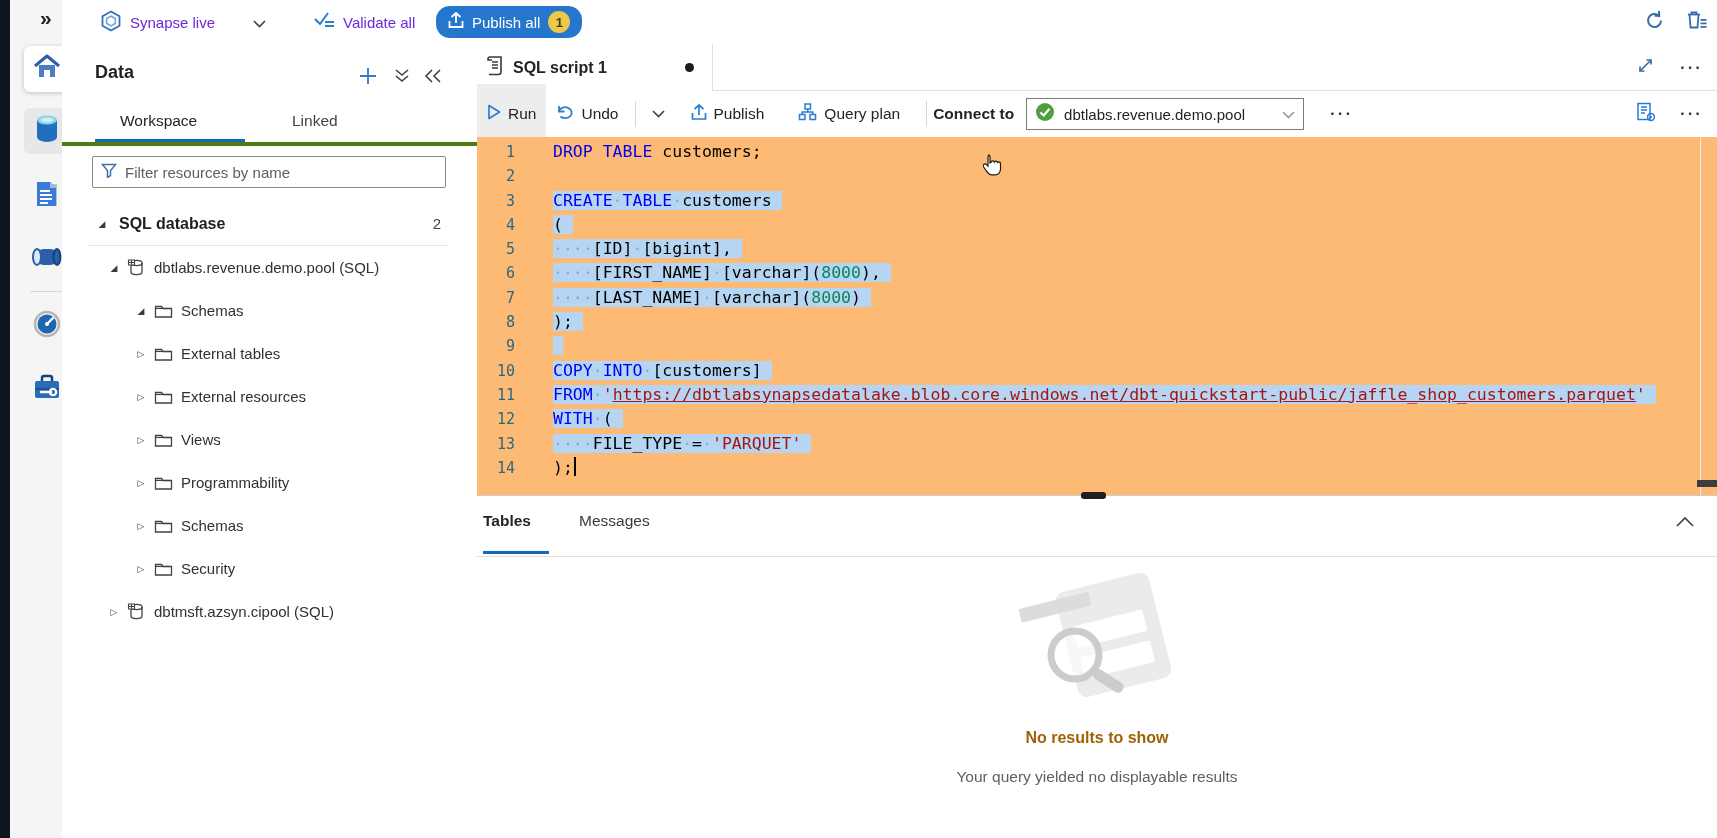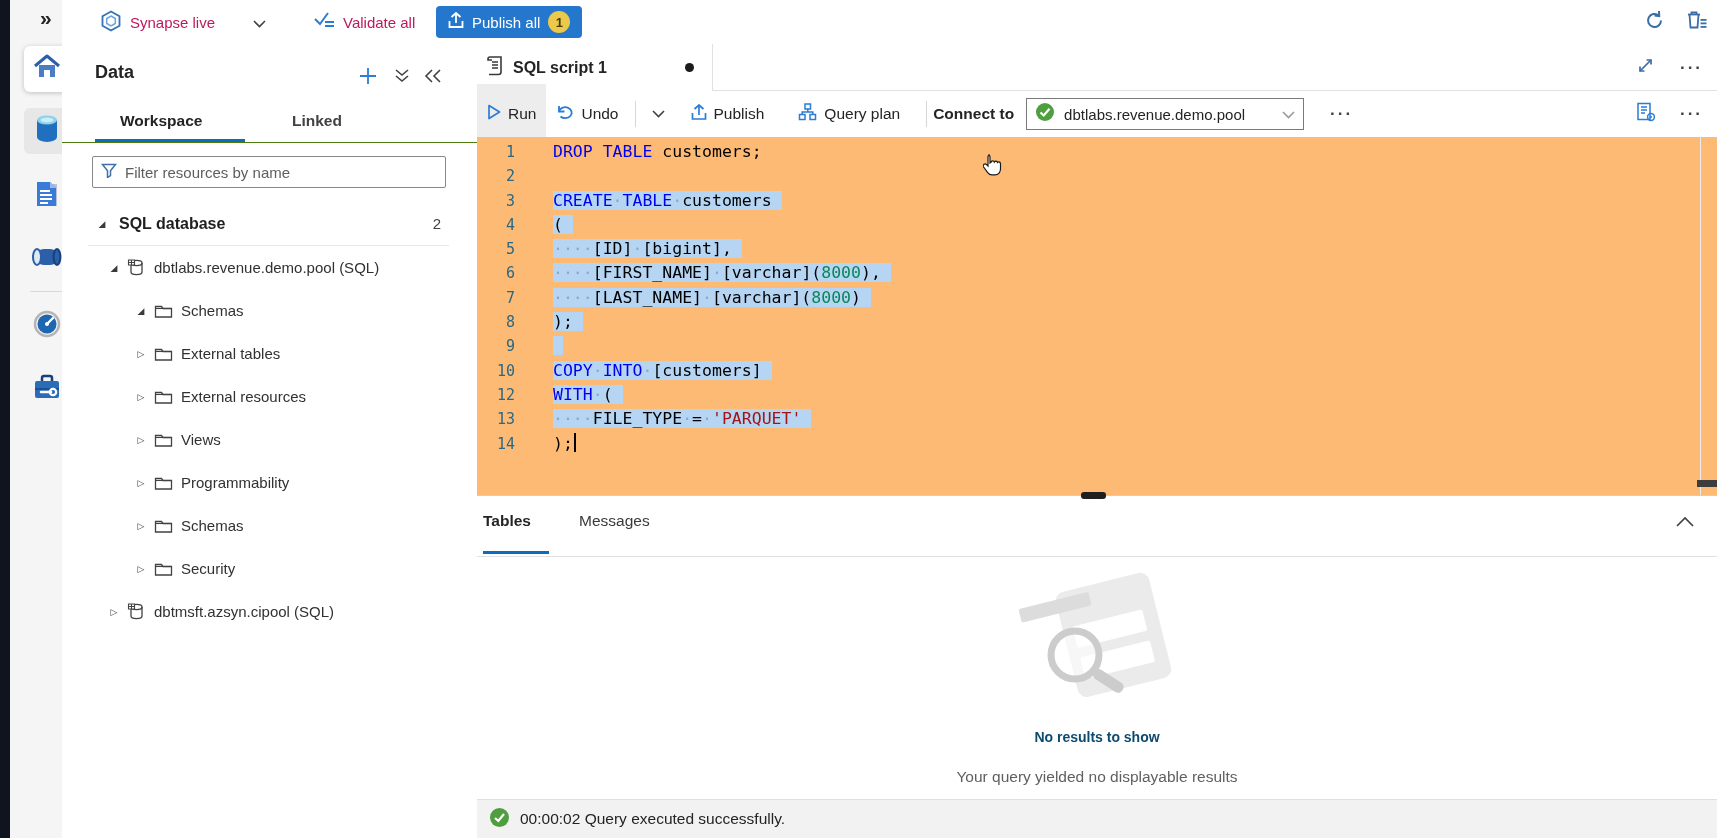--- a/index.html
+++ b/index.html
@@ -11,31 +11,31 @@
   .edge-strip{left:0;top:0;width:10px;height:838px;background:#10141f;}
   .iconrail{left:10px;top:0;width:52px;height:838px;background:#f5f5f5;}
   .rail-collapse{left:30px;top:6px;width:28px;height:26px;font-size:21px;font-weight:bold;color:#242424;cursor:pointer;}
   .rail-tile{position:absolute;left:14px;width:46px;height:46px;border-radius:6px;display:flex;align-items:center;justify-content:center;}
   .tile-card{background:#fff;box-shadow:0 1px 5px rgba(0,0,0,.22);}
   .tile-active{background:#e7e7e7;}
   .rail-divider{left:20px;top:291px;width:32px;height:1px;background:#d8d8d8;}
 
   
   .topbar{left:62px;top:0;width:1655px;height:44px;background:#fff;border-bottom:1px solid #e7e7e7;}
-  .tb-item{position:absolute;top:0;height:44px;display:flex;align-items:center;gap:8px;font-size:15px;color:#be185d;}
-  .publish-btn{position:absolute;left:374px;top:6px;height:32px;padding:0 12px;background:#2577cd;border-radius:4px;
+  .tb-item{position:absolute;top:0;height:44px;display:flex;align-items:center;gap:8px;font-size:15px;color:#6d28d9;}
+  .publish-btn{position:absolute;left:374px;top:6px;height:32px;padding:0 12px;background:#2577cd;border-radius:14px;
                display:flex;align-items:center;gap:8px;color:#fff;font-size:15px;cursor:pointer;}
   .pub-badge{width:22px;height:22px;border-radius:50%;background:#ecc94b;color:#4a3b00;font-size:13px;font-weight:bold;
              display:flex;align-items:center;justify-content:center;}
 
   
   .data-panel{left:62px;top:44px;width:415px;height:794px;background:#fff;}
   .dp-title{position:absolute;left:33px;top:18px;font-size:18px;font-weight:bold;color:#242424;}
   .dp-hicon{position:absolute;top:22px;cursor:pointer;}
-  .dp-tabs{position:absolute;left:0;top:64px;width:100%;height:34px;border-bottom:1px solid #4d7c0f;font-weight:bold;}
+  .dp-tabs{position:absolute;left:0;top:64px;width:100%;height:34px;border-bottom:4px solid #4d7c0f;}
   .dp-tab{position:absolute;top:4px;font-size:15.5px;color:#424242;cursor:pointer;}
   .dp-tab.active{color:#242424;}
   .dp-underline{position:absolute;left:33px;top:31px;width:150px;height:3px;background:#0f6cbd;}
   .filterbox{position:absolute;left:30px;top:112px;width:354px;height:32px;border:1px solid #8a8886;border-radius:2px;
              background:#fff;display:flex;align-items:center;gap:8px;padding:0 8px;box-sizing:border-box;}
   .filter-ph{font-size:15px;color:#605e5c;}
 
   .tree{position:absolute;left:0;top:158px;width:100%;}
   .trow{position:relative;height:43px;display:flex;align-items:center;font-size:15px;color:#323130;cursor:pointer;}
   .trow .arrow{width:14px;font-size:9px;color:#3b3a39;flex:none;text-align:center;}
@@ -85,21 +85,21 @@
 
   
   .results-head{position:absolute;left:0;top:451px;width:100%;height:62px;background:#fff;
                 border-top:1px solid #cfcfcf;border-bottom:1px solid #e1e1e1;box-sizing:border-box;}
   .drag-handle{position:absolute;left:604px;top:-4px;width:25px;height:7px;background:#1f1f1f;border-radius:3px;cursor:row-resize;}
   .rtab{position:absolute;top:16px;font-size:15.5px;color:#3b3a39;cursor:pointer;}
   .rtab.active{font-weight:bold;color:#242424;}
   .r-underline{position:absolute;left:4px;top:55px;width:66px;height:3px;background:#0f6cbd;}
   .collapse-ch{position:absolute;right:22px;top:18px;cursor:pointer;}
   .results-body{position:absolute;left:0;top:513px;width:100%;height:242px;background:#fff;text-align:center;}
-  .empty-title{position:absolute;left:0;top:172px;width:100%;font-size:14px;font-weight:bold;color:#0c4a6e;}
+  .empty-title{position:absolute;left:0;top:172px;width:100%;font-size:16px;font-weight:bold;color:#a16207;}
   .empty-sub{position:absolute;left:0;top:211px;width:100%;font-size:15.5px;color:#5f5f5f;}
   .empty-art{position:absolute;left:536px;top:6px;}
 
   
   .statusbar{position:absolute;left:0;top:755px;width:100%;height:39px;background:#f2f2f2;border-top:1px solid #e0e0e0;
              display:flex;align-items:center;gap:10px;padding-left:12px;box-sizing:border-box;}
   .status-text{font-size:15.5px;color:#242424;}
 
   .cursor-hand{position:absolute;left:506px;top:110px;pointer-events:none;z-index:5;}
 </style>
@@ -493,20 +493,21 @@
           <div class="cl"><span class="ln">1</span><span class="lc"><span class="kw">DROP</span><span class="tx"> </span><span class="kw">TABLE</span><span class="tx"> customers;</span></span></div>
           <div class="cl"><span class="ln">2</span><span class="lc"></span></div>
           <div class="cl"><span class="ln">3</span><span class="lc"><span class="sel"><span class="kw">CREATE</span><span class="ws">·</span><span class="kw">TABLE</span><span class="ws">·</span><span class="tx">customers</span>&nbsp;</span></span></div>
           <div class="cl"><span class="ln">4</span><span class="lc"><span class="sel"><span class="tx">(</span>&nbsp;</span></span></div>
           <div class="cl"><span class="ln">5</span><span class="lc"><span class="sel"><span class="ws">····</span><span class="tx">[ID]</span><span class="ws">·</span><span class="tx">[bigint],</span>&nbsp;</span></span></div>
           <div class="cl"><span class="ln">6</span><span class="lc"><span class="sel"><span class="ws">····</span><span class="tx">[FIRST_NAME]</span><span class="ws">·</span><span class="tx">[varchar](</span><span class="num">8000</span><span class="tx">),</span>&nbsp;</span></span></div>
           <div class="cl"><span class="ln">7</span><span class="lc"><span class="sel"><span class="ws">····</span><span class="tx">[LAST_NAME]</span><span class="ws">·</span><span class="tx">[varchar](</span><span class="num">8000</span><span class="tx">)</span>&nbsp;</span></span></div>
           <div class="cl"><span class="ln">8</span><span class="lc"><span class="sel"><span class="tx">);</span>&nbsp;</span></span></div>
           <div class="cl"><span class="ln">9</span><span class="lc"><span class="sel">&nbsp;</span></span></div>
           <div class="cl"><span class="ln">10</span><span class="lc"><span class="sel"><span class="kw">COPY</span><span class="ws">·</span><span class="kw">INTO</span><span class="ws">·</span><span class="tx">[customers]</span>&nbsp;</span></span></div>
+          <div class="cl"><span class="ln">11</span><span class="lc"><span class="sel"><span class="kw">FROM</span><span class="ws">·</span><span class="str">'</span><span class="lnk">https://dbtlabsynapsedatalake.blob.core.windows.net/dbt-quickstart-public/jaffle_shop_customers.parquet</span><span class="str">'</span>&nbsp;</span></span></div>
           <div class="cl"><span class="ln">12</span><span class="lc"><span class="sel"><span class="kw">WITH</span><span class="ws">·</span><span class="tx">(</span>&nbsp;</span></span></div>
           <div class="cl"><span class="ln">13</span><span class="lc"><span class="sel"><span class="ws">····</span><span class="tx">FILE_TYPE</span><span class="ws">·</span><span class="tx">=</span><span class="ws">·</span><span class="str">'PARQUET'</span>&nbsp;</span></span></div>
           <div class="cl"><span class="ln">14</span><span class="lc"><span class="tx">);</span><span class="caret"></span></span></div>
         </div>
       <div class="minimap-line"></div>
       <div class="mini-slider"></div>
     </div>
 
     <div class="results-head">
       <div class="drag-handle"></div>
@@ -532,23 +533,14 @@
             <rect x="14" y="24" width="72" height="14" rx="2" fill="#dcdcdc"></rect>
           </g>
           <circle cx="62" cy="92" r="24" fill="rgba(255,255,255,.6)" stroke="#cccccc" stroke-width="7"></circle>
           <rect x="84" y="104" width="34" height="11" rx="5" fill="#cccccc" transform="rotate(33 84 104)"></rect>
         </svg>
       </div>
       <div class="empty-title">No results to show</div>
       <div class="empty-sub">Your query yielded no displayable results</div>
     </div>
 
-    <div class="statusbar">
-      <span>
-        <svg width="21" height="21" viewBox="0 0 21 21">
-            <circle cx="10.5" cy="10.5" r="9.5" fill="#4f9e3f"></circle>
-            <path d="M6 11 L9.3 14 L15 7" fill="none" stroke="#fff" stroke-width="2.2"></path>
-          </svg>
-      </span>
-      <span class="status-text">00:00:02 Query executed successfully.</span>
-    </div>
   </div>
 </div>
 
 </body></html>

